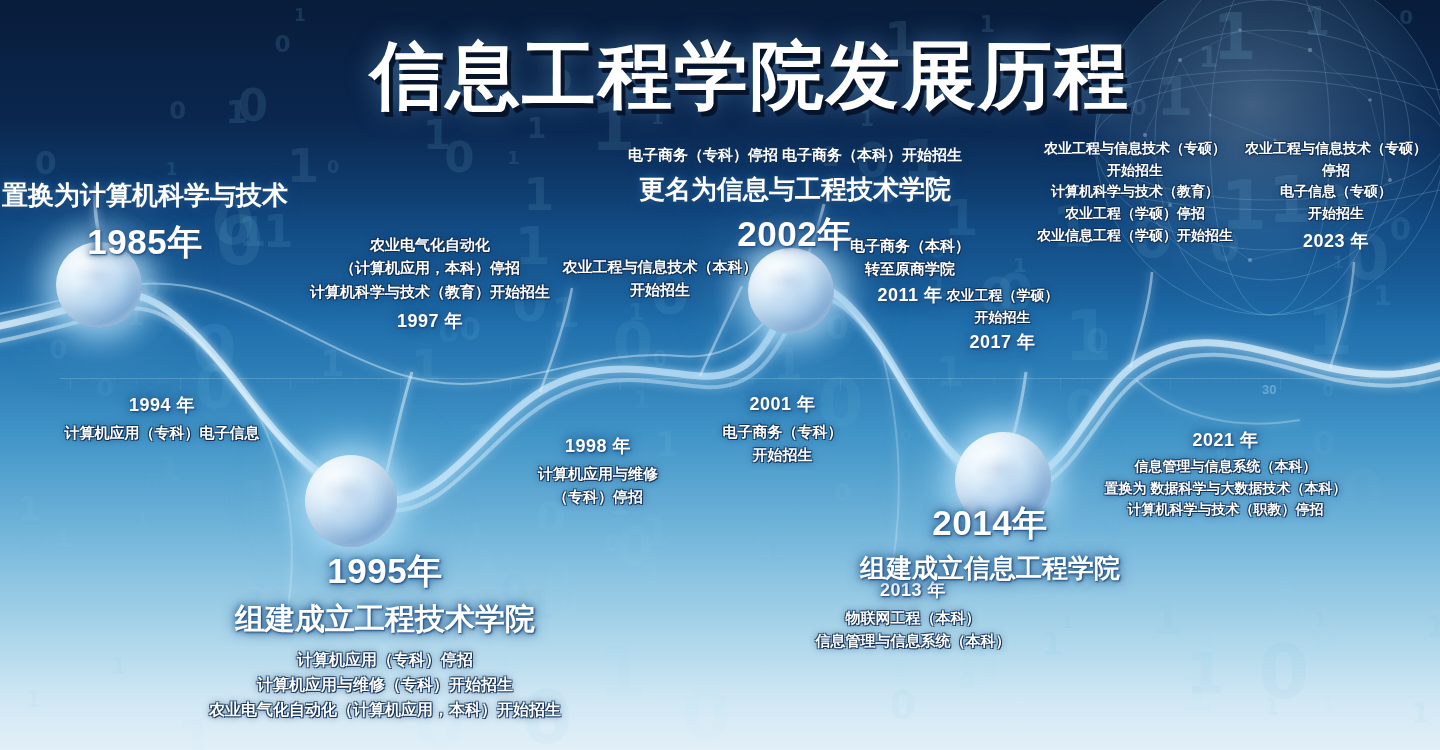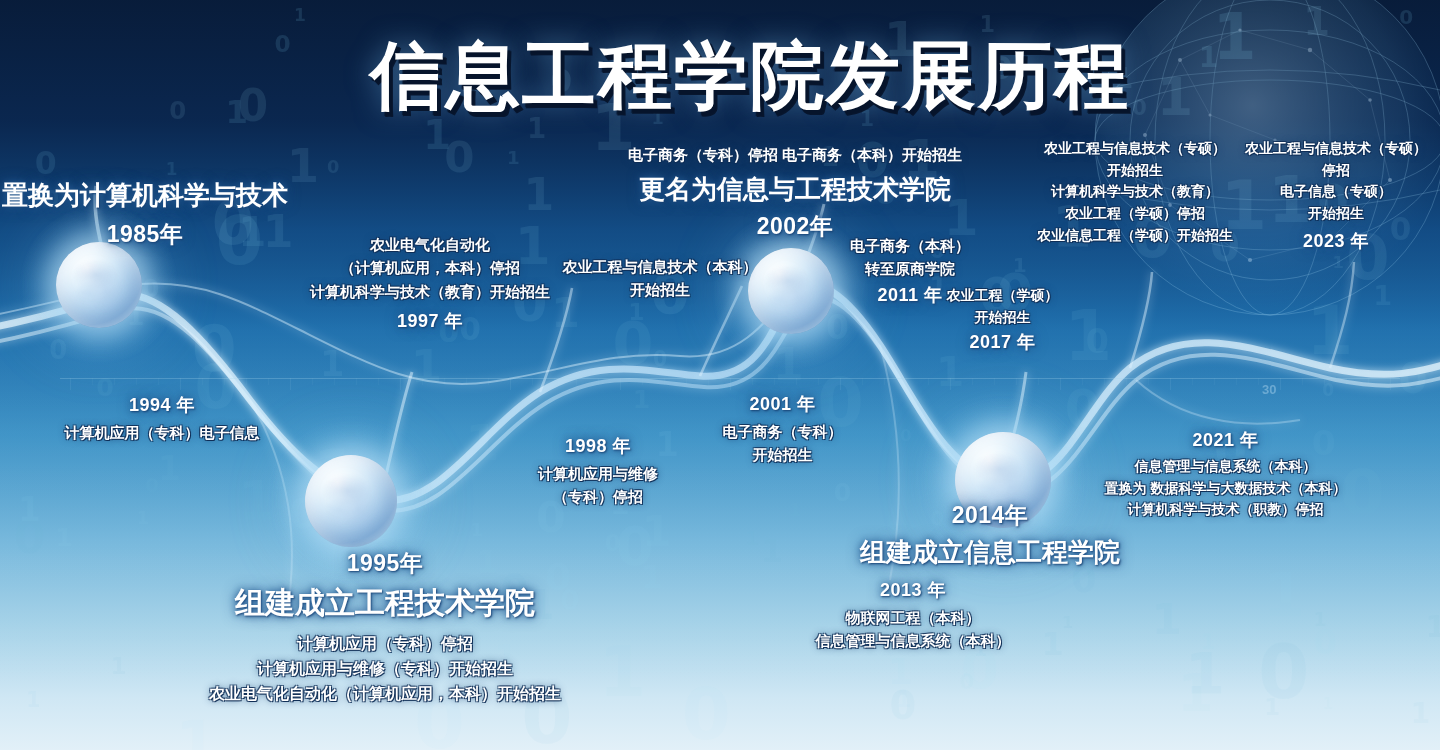--- a/index.html
+++ b/index.html
@@ -73,21 +73,21 @@
     font-weight:700;color:#ffffff;
     text-shadow:0 0 6px rgba(40,95,150,.95),0 0 14px rgba(30,80,140,.85),
                 1px 1px 2px rgba(20,55,100,.95);
   }
   .blk .ln{
     font-weight:700;color:#ffffff;line-height:1.55;
     text-shadow:1px 1px 0 rgba(15,45,85,.95),-1px -1px 0 rgba(15,45,85,.7),
                 1px -1px 0 rgba(15,45,85,.7),-1px 1px 0 rgba(15,45,85,.7),
                 0 0 7px rgba(20,60,110,.8);
   }
-  .yr.big{font-size:23px;}
+  .yr.big{font-size:35px;}
   .yr.sm{font-size:18px;}
   .hd.big{font-size:30px;}
   .hd.mid{font-size:26px;}
   .ln.s14{font-size:14px;}
   .ln.s15{font-size:15px;}
   .ln.s16{font-size:16px;}
 
   
   #title-wrap{position:absolute;left:370px;top:38px;}
   #page-title{

